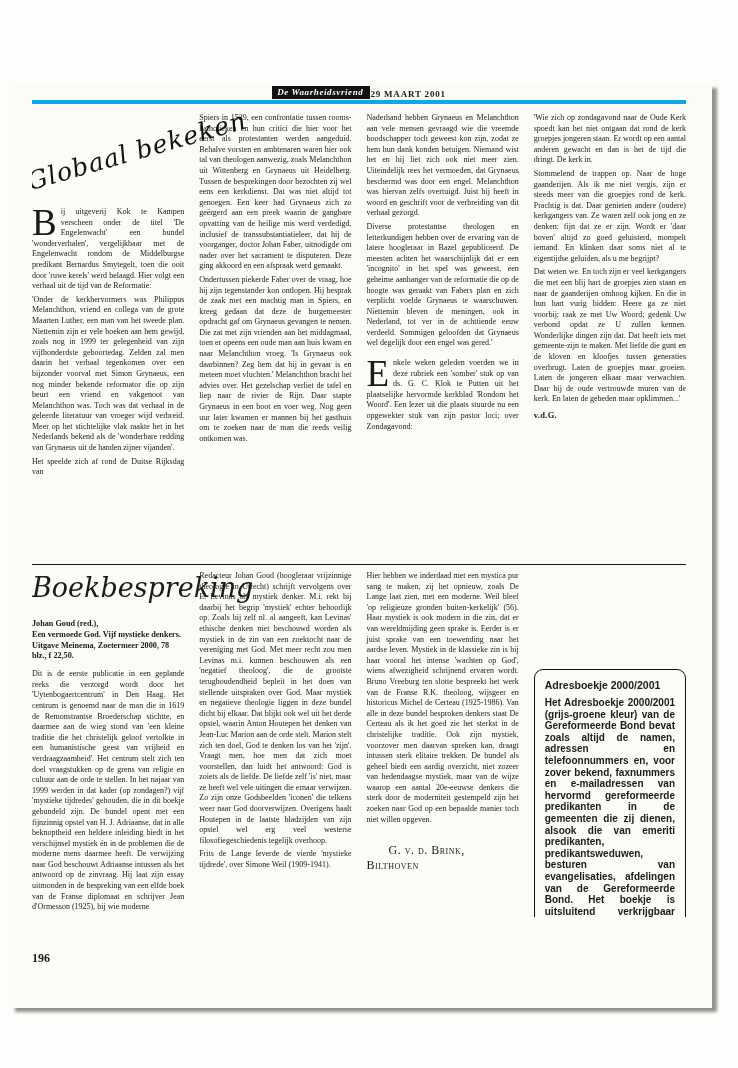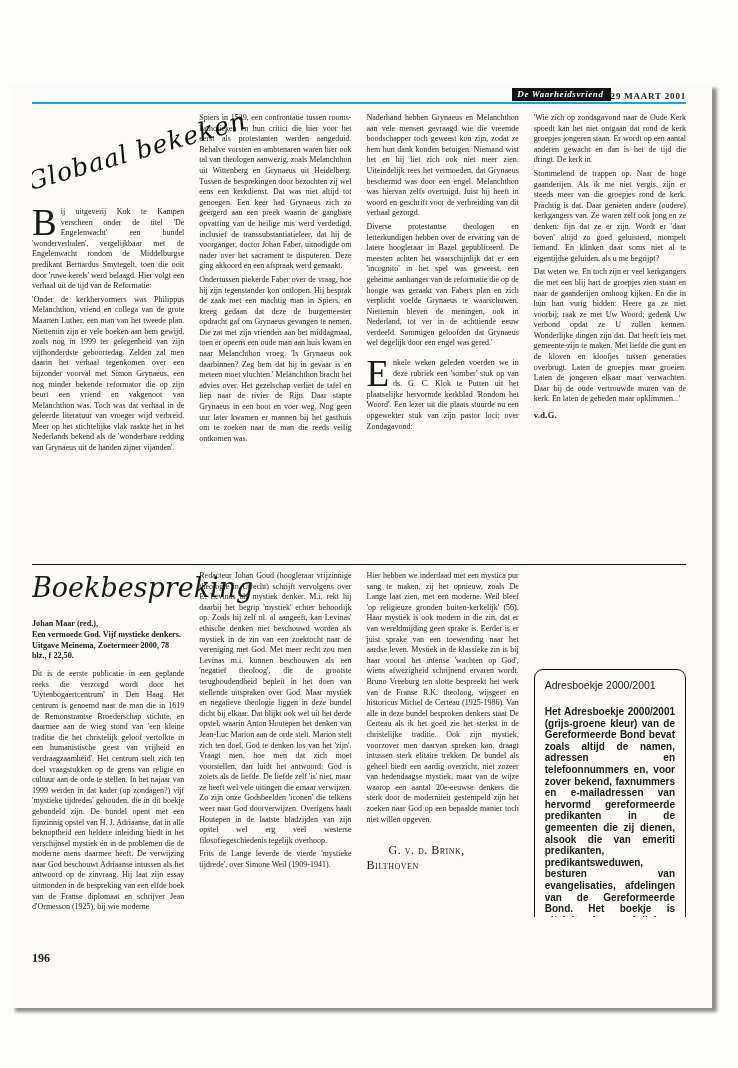--- a/index.html
+++ b/index.html
@@ -9,22 +9,22 @@
   .scan { position:relative; width:738px; height:1068px; background:#fdfdfb; overflow:hidden; }
 
   .page {
     position:absolute; left:10px; top:84px; width:702px; height:924px;
     background:#fcfbf7;
     box-shadow: 5px 4px 3px rgba(75,72,66,0.6);
     padding:2px 26px 0 22px;
   }
 
   
-  .header { display:flex; justify-content:flex-end; align-items:flex-end;
-            border-bottom:2px solid #0ea5e9; padding-bottom:1px; height:18px; }
+  .header { display:flex; justify-content:center; align-items:flex-end;
+            border-bottom:4px solid #0ea5e9; padding-bottom:1px; height:18px; }
   .masthead { background:#111; color:#fff; font-style:italic; font-weight:bold;
               font-size:9px; line-height:11px; padding:1px 7px 1px 5px; letter-spacing:.6px; }
   .date { font-weight:bold; font-size:9px; letter-spacing:.8px;margin-top:36px; }
 
   
   .top-section { display:grid; grid-template-columns:repeat(4,1fr); column-gap:15px;
                  padding-top:9px; height:458px; overflow:hidden; }
   .bottom-section { display:grid; grid-template-columns:repeat(4,1fr); column-gap:15px;
                     padding-top:6px; height:352px; overflow:hidden; }
   .divider { border-top:1.5px solid #111; margin-top:2px; }
@@ -47,21 +47,21 @@
   
   .review-heading { font-style:italic; font-weight:normal; font-size:27px; line-height:30px;
                     white-space:nowrap; margin:2px 0 16px 0; font-family:"DejaVu Serif",serif; }
   .book-info { font-weight:bold; font-size:8.2px; line-height:10.8px; margin-bottom:7px; }
   .sig-review { font-variant:small-caps; font-size:12px; letter-spacing:.5px;
                 margin-top:18px; text-indent:22px; }
 
   
   .adres-box { border:1.5px solid #111; border-radius:9px; padding:9px 10px; margin-top:98px;
                font-family:"Liberation Sans","DejaVu Sans",sans-serif; background:#fcfbf7; }
-  .adres-title { font-size:10.5px; font-weight:normal; margin-bottom:15px; }
+  .adres-title { font-size:10.5px; font-weight:bold; margin-bottom:6px; }
   .adres-body { font-size:10px; font-weight:bold; line-height:11.6px; text-align:justify; }
 
   .page-number { position:absolute; left:22px; bottom:42px; font-weight:bold; font-size:12px; }
 </style>
 </head>
 <body>
 
 <div class="scan">
   <div class="page">
 
@@ -71,20 +71,21 @@
     </header>
 
     <section class="top-section">
 
       <div class="col">
         <div class="script-title-wrap">
           <span class="script-title">Globaal bekeken</span>
         </div>
         <p class="bt"><span class="dropcap">B</span><span>ij uitgeverij Kok te Kampen verscheen onder de titel 'De Engelenwacht' een bundel 'wonderverhalen', vergelijkbaar met de Engelenwacht rondom de Middelburgse predikant Bernardus Smytegelt, toen die ooit door 'ruwe kerels' werd belaagd. Hier volgt een verhaal uit de tijd van de Reformatie:</span></p>
         <p class="bt">'Onder de kerkhervormers was Philippus Melanchthon, vriend en collega van de grote Maarten Luther, een man van het tweede plan. Niettemin zijn er vele boeken aan hem gewijd, zoals nog in 1999 ter gelegenheid van zijn vijfhonderdste geboortedag. Zelden zal men daarin het verhaal tegenkomen over een bijzonder voorval met Simon Grynaeus, een nog minder bekende reformator die op zijn beurt een vriend en vakgenoot van Melanchthon was. Toch was dat verhaal in de geleerde literatuur van vroeger wijd verbreid. Meer op het stichtelijke vlak raakte het in het Nederlands bekend als de 'wonderbare redding van Grynaeus uit de handen zijner vijanden'.</p>
+        <p class="bt">Het speelde zich af rond de Duitse Rijksdag van</p>
       </div>
 
       <div class="col">
         <p class="bt">Spiers in 1529, een confrontatie tussen rooms-katholieken en hun critici die hier voor het eerst als protestanten werden aangeduid. Behalve vorsten en ambtenaren waren hier ook tal van theologen aanwezig, zoals Melanchthon uit Wittenberg en Grynaeus uit Heidelberg. Tussen de besprekingen door bezochten zij wel eens een kerkdienst. Dat was niet altijd tot genoegen. Een keer had Grynaeus zich zo geërgerd aan een preek waarin de gangbare opvatting van de heilige mis werd verdedigd, inclusief de transsubstantiatieleer, dat hij de voorganger, doctor Johan Faber, uitnodigde om nader over het sacrament te disputeren. Deze ging akkoord en een afspraak werd gemaakt.</p>
         <p class="bt">Ondertussen piekerde Faber over de vraag, hoe hij zijn tegenstander kon ontlopen. Hij besprak de zaak met een machtig man in Spiers, en kreeg gedaan dat deze de burgemeester opdracht gaf om Grynaeus gevangen te nemen. Die zat met zijn vrienden aan het middagmaal, toen er opeens een oude man aan huis kwam en naar Melanchthon vroeg. 'Is Grynaeus ook daarbinnen? Zeg hem dat hij in gevaar is en meteen moet vluchten.' Melanchthon bracht het advies over. Het gezelschap verliet de tafel en liep naar de rivier de Rijn. Daar stapte Grynaeus in een boot en voer weg. Nog geen uur later kwamen er mannen bij het gasthuis om te zoeken naar de man die reeds veilig ontkomen was.</p>
       </div>
 
       <div class="col">
         <p class="bt">Naderhand hebben Grynaeus en Melanchthon aan vele mensen gevraagd wie die vreemde boodschapper toch geweest kon zijn, zodat ze hem hun dank konden betuigen. Niemand wist het en hij liet zich ook niet meer zien. Uiteindelijk rees het vermoeden, dat Grynaeus beschermd was door een engel. Melanchthon was hiervan zelfs overtuigd. Juist hij heeft in woord en geschrift voor de verbreiding van dit verhaal gezorgd.</p>
         <p class="bt">Diverse protestantse theologen en letterkundigen hebben over de ervaring van de latere hoogleraar in Bazel gepubliceerd. De meesten achten het waarschijnlijk dat er een 'incognito' in het spel was geweest, een geheime aanhanger van de reformatie die op de hoogte was geraakt van Fabers plan en zich verplicht voelde Grynaeus te waarschuwen. Niettemin bleven de meningen, ook in Nederland, tot ver in de achttiende eeuw verdeeld. Sommigen geloofden dat Grynaeus wel degelijk door een engel was gered.'</p>
@@ -100,21 +101,21 @@
 
     </section>
 
     <div class="divider"></div>
 
     <section class="bottom-section">
 
       <div class="col">
         <h2 class="review-heading">Boekbespreking</h2>
         <div class="book-info">
-          <div>Johan Maar (red.),</div>
+          <div>Johan Goud (red.),</div>
           <div>Een vermoede God. Vijf mystieke denkers.</div>
           <div>Uitgave Meinema, Zoetermeer 2000, 78 blz., f 22,50.</div>
         </div>
         <p class="bt">Dit is de eerste publicatie in een geplande reeks die verzorgd wordt door het 'Uytenbogaertcentrum' in Den Haag. Het centrum is genoemd naar de man die in 1619 de Remonstrantse Broederschap stichtte, en daarmee aan de wieg stond van 'een kleine traditie die het christelijk geloof vertolkte in een humanistische geest van vrijheid en verdraagzaamheid'. Het centrum stelt zich ten doel vraagstukken op de grens van religie en cultuur aan de orde te stellen. In het najaar van 1999 werden in dat kader (op zondagen?) vijf 'mystieke tijdredes' gehouden, die in dit boekje gebundeld zijn. De bundel opent met een fijnzinnig opstel van H. J. Adriaanse, dat in alle beknoptheid een heldere inleiding biedt in het verschijnsel mystiek én in de problemen die de moderne mens daarmee heeft. De verwijzing naar God beschouwt Adriaanse intussen als het antwoord op de zinvraag. Hij laat zijn essay uitmonden in de bespreking van een elfde boek van de Franse diplomaat en schrijver Jean d'Ormesson (1925), bij wie moderne</p>
       </div>
 
       <div class="col">
         <p class="bt">Redacteur Johan Goud (hoogleraar vrijzinnige theologie in Utrecht) schrijft vervolgens over E. Levinas als mystiek denker. M.i. rekt hij daarbij het begrip 'mystiek' echter behoorlijk op. Zoals hij zelf nl. al aangeeft, kan Levinas' ethische denken niet beschouwd worden als mystiek in de zin van een zoektocht naar de vereniging met God. Met meer recht zou men Levinas m.i. kunnen beschouwen als een 'negatief theoloog', die de grootste terughoudendheid bepleit in het doen van stellende uitspraken over God. Maar mystiek en negatieve theologie liggen in deze bundel dicht bij elkaar. Dat blijkt ook wel uit het derde opstel, waarin Anton Houtepen het denken van Jean-Luc Marion aan de orde stelt. Marion stelt zich ten doel, God te denken los van het 'zijn'. Vraagt men, hoe men dat zich moet voorstellen, dan luidt het antwoord: God is zoiets als de liefde. De liefde zelf 'is' niet, maar ze heeft wel vele uitingen die ernaar verwijzen. Zo zijn onze Godsbeelden 'iconen' die telkens weer naar God doorverwijzen. Overigens haalt Houtepen in de laatste bladzijden van zijn opstel wel erg veel westerse filosofiegeschiedenis tegelijk overhoop.</p>
         <p class="bt">Frits de Lange leverde de vierde 'mystieke tijdrede', over Simone Weil (1909-1941).</p>
       </div>

